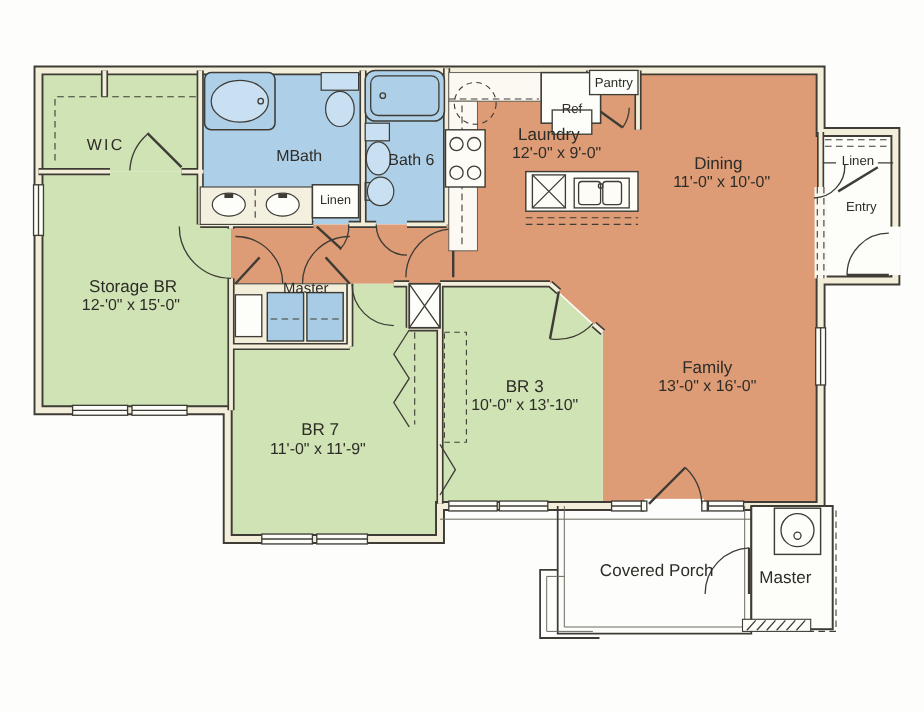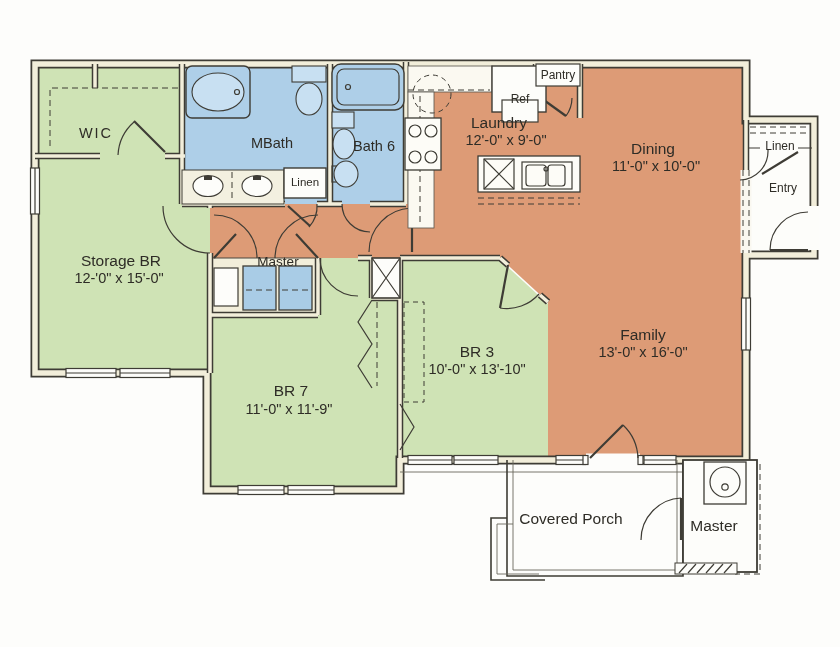--- a/index.html
+++ b/index.html
@@ -300,16 +300,16 @@
 <div class="lbl fs16" style="left:783px;top:188px">Entry</div>
 <div class="lbl fs15" style="left:121px;top:261px">Storage BR</div>
 <div class="lbl fs14" style="left:119px;top:278px">12-'0" x 15'-0"</div>
 <div class="lbl fs13" style="left:278px;top:262px">Master</div>
 <div class="lbl fs15" style="left:291px;top:391px">BR 7</div>
 <div class="lbl fs14" style="left:289px;top:409px">11'-0" x 11'-9"</div>
 <div class="lbl fs15" style="left:477px;top:352px">BR 3</div>
 <div class="lbl fs14" style="left:477px;top:369px">10'-0" x 13'-10"</div>
 <div class="lbl fs15" style="left:643px;top:335px">Family</div>
 <div class="lbl fs14" style="left:643px;top:352px">13'-0" x 16'-0"</div>
-<div class="lbl fs15" style="left:571px;top:519px">Covered Porch</div>
+<div class="lbl fs15" style="left:597px;top:519px">Covered Porch</div>
 <div class="lbl fs15" style="left:714px;top:526px">Master</div>
 
 </div>
 
 </body></html>

